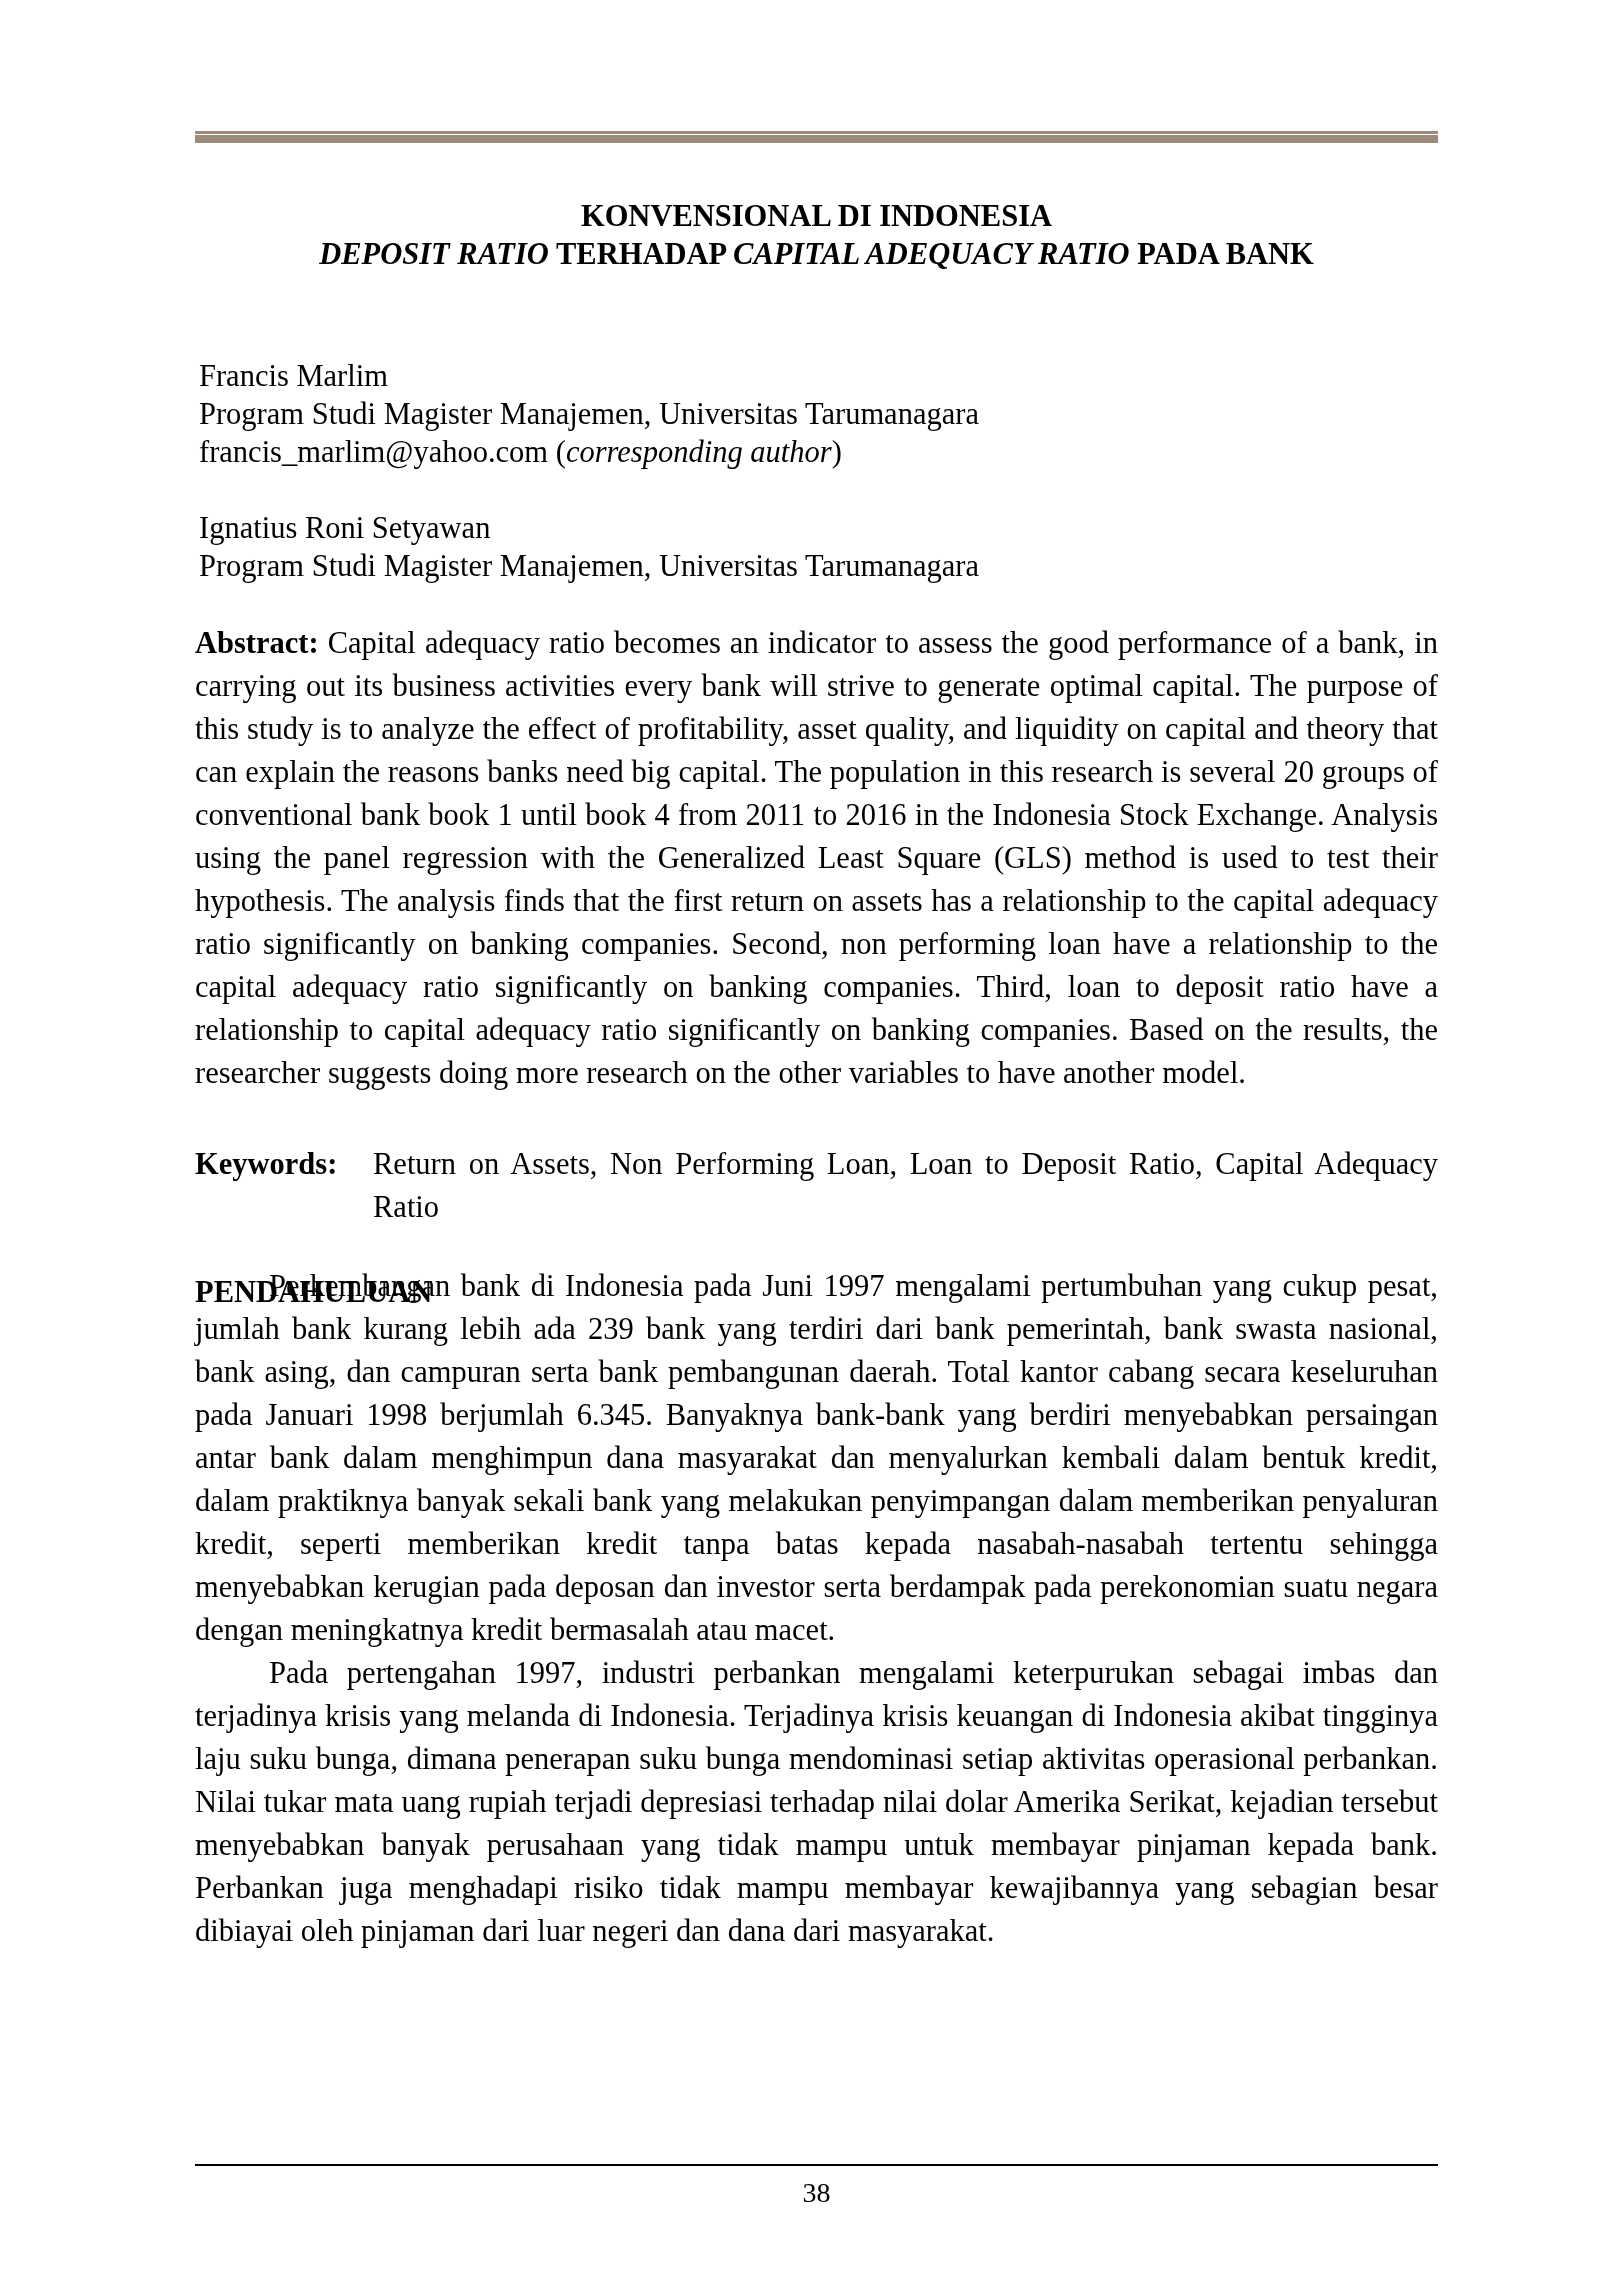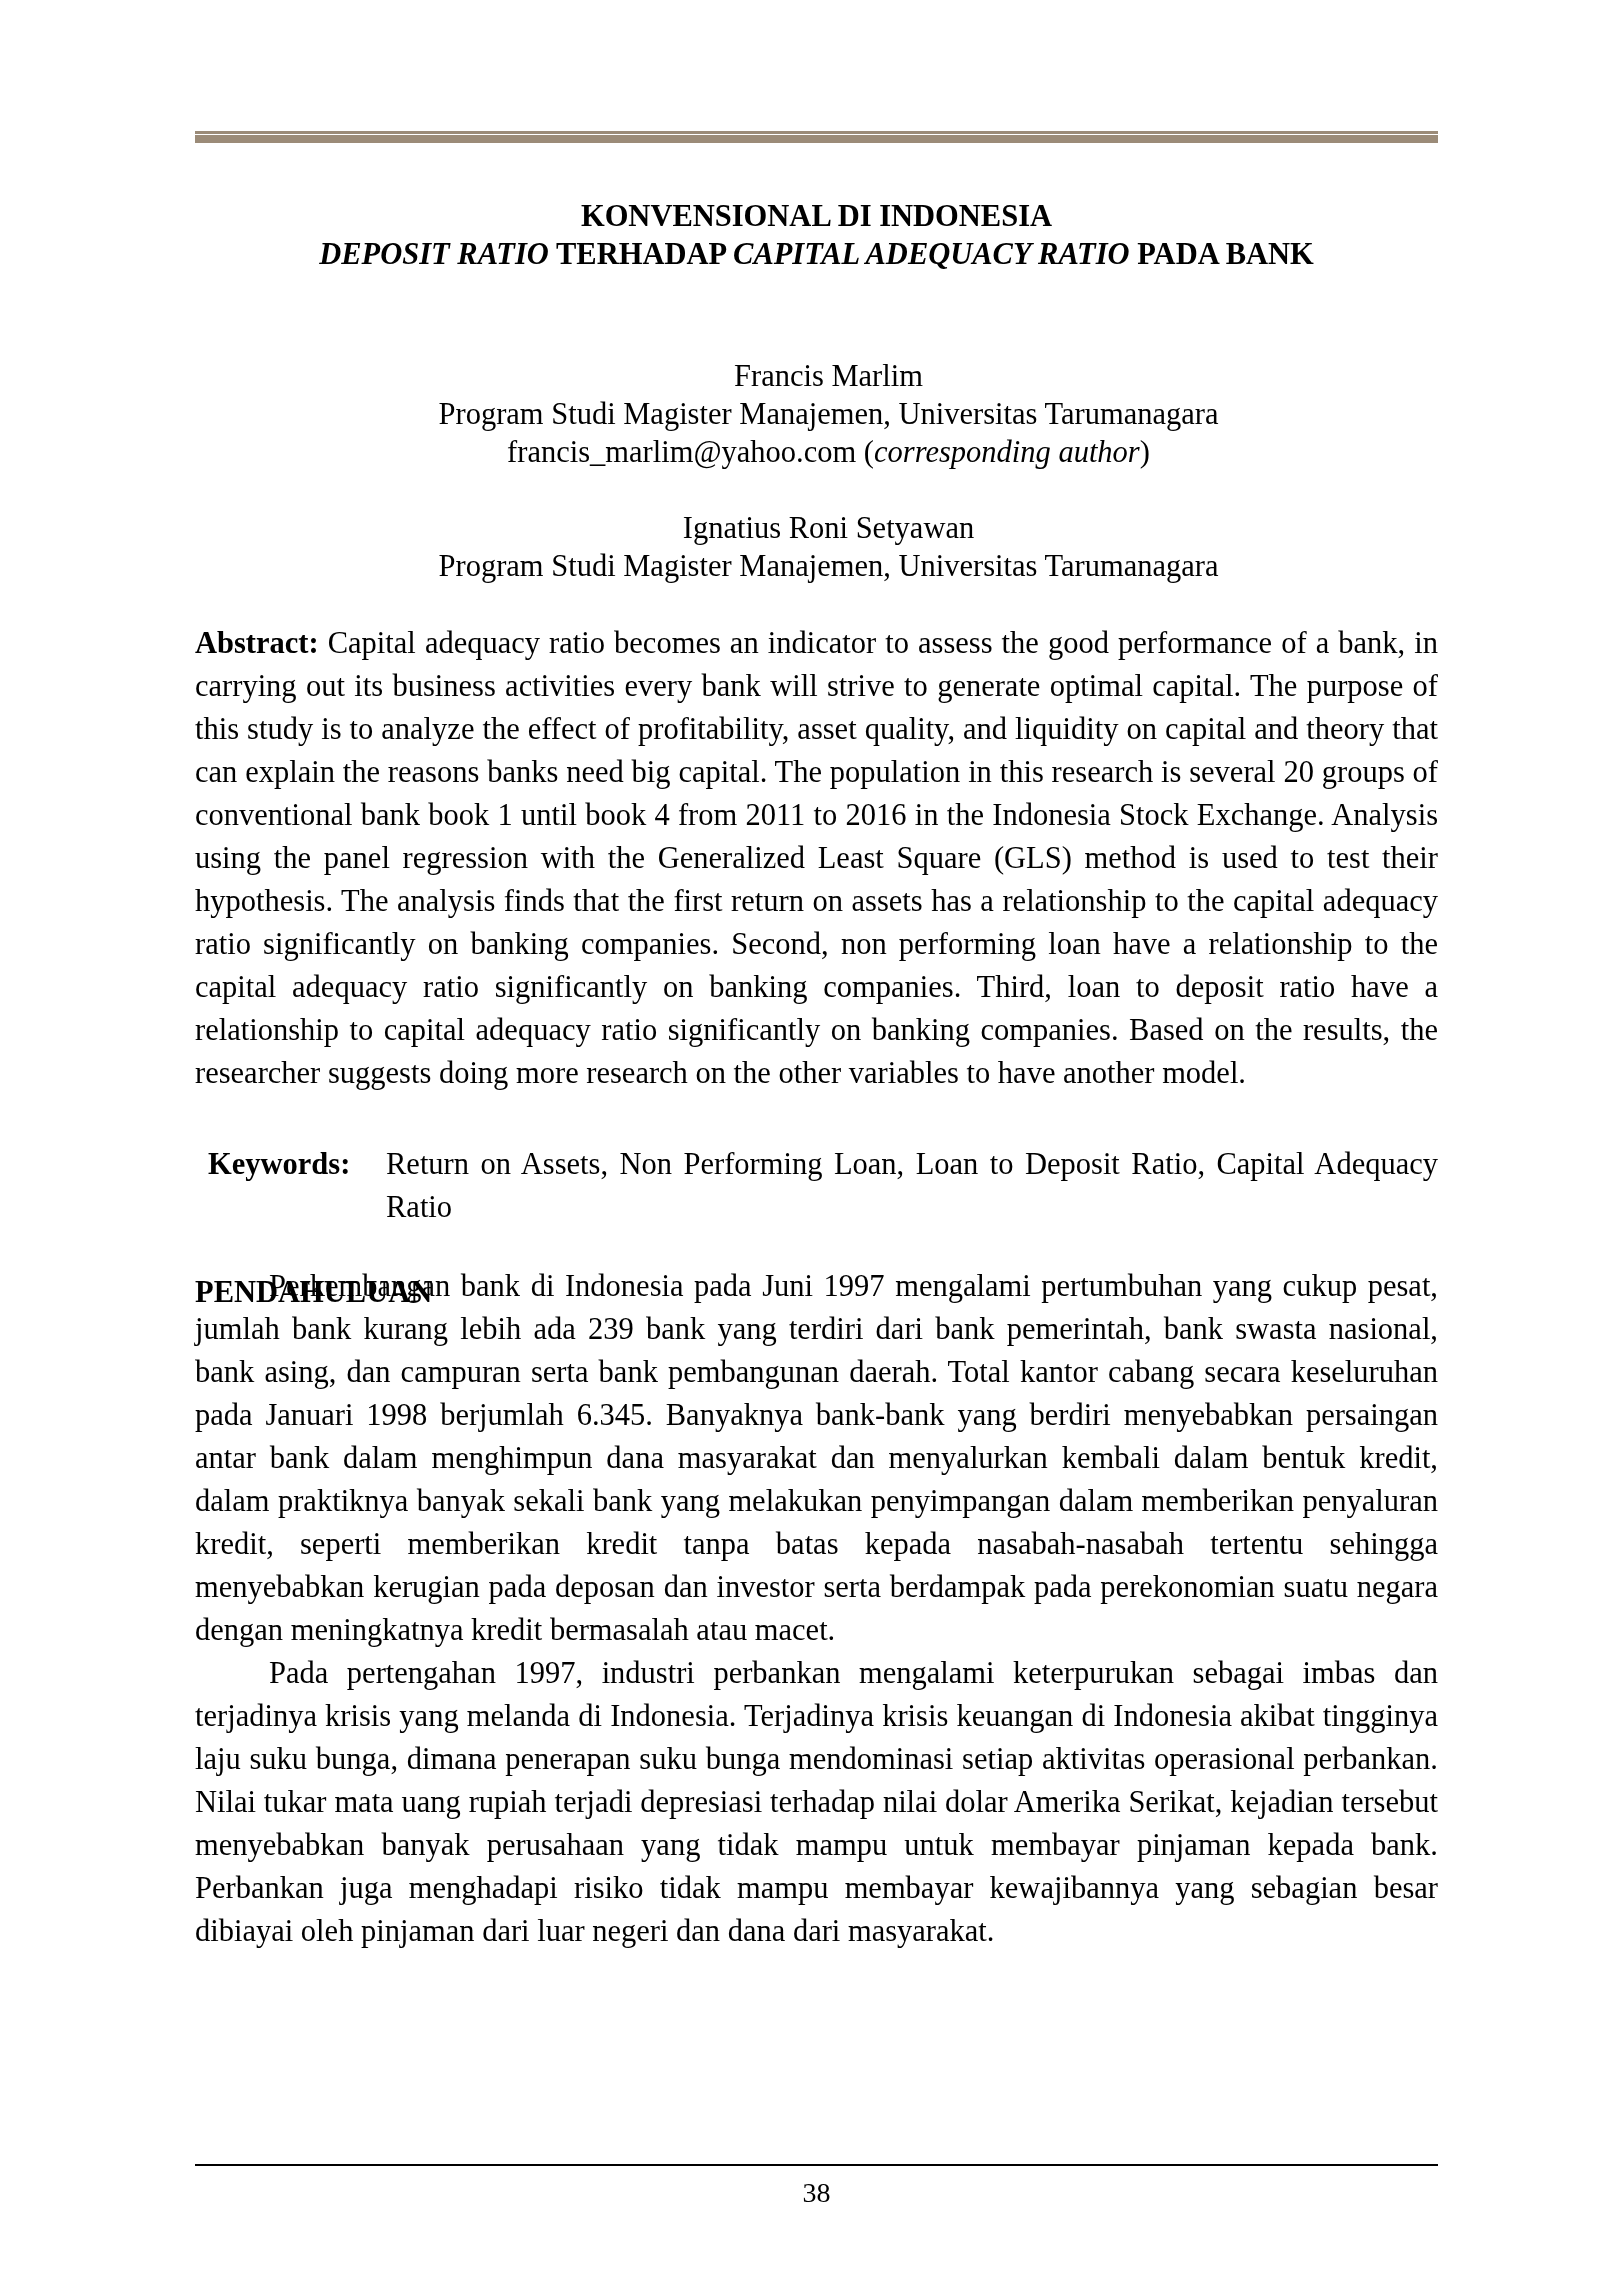--- a/index.html
+++ b/index.html
@@ -4,29 +4,29 @@
 <style>
   html, body { margin: 0; padding: 0; background: #ffffff; }
   body { width: 1623px; height: 2295px; position: relative; overflow: hidden;
          font-family: "Liberation Serif", "DejaVu Serif", serif; color: #000; }
   .page { position: absolute; left: 195px; top: 0; width: 1243px; }
   .rule-thin { position: absolute; top: 131px; left: 0; width: 1243px; height: 3.3px; background: #9b8b78; }
   .rule-thick { position: absolute; top: 135px; left: 0; width: 1243px; height: 7.6px; background: #9b8b78; }
   .title { position: absolute; top: 197px; left: 0; width: 1243px; text-align: center;
            font-weight: bold; font-size: 30.5px; line-height: 38px; }
   .title i { font-style: italic; }
-  .authors { position: absolute; top: 357px; left: 12px; width: 1243px; text-align: center;
+  .authors { position: absolute; top: 357px; left: 4px; width: 1243px; 
              font-size: 30.5px; line-height: 38px; }
   .authors .gap { height: 38px; }
   .abstract { position: absolute; top: 622px; left: 0; width: 1243px; font-size: 30.5px;
               line-height: 43px; text-align: justify; }
   .abstract b { font-weight: bold; }
   .keywords { position: absolute; top: 1143px; left: 0; width: 1243px; font-size: 30.5px;
               line-height: 43px; display: flex; }
-  .keywords .kw-label { font-weight: bold; width: 178px; flex: none; margin-left: 13px; }
+  .keywords .kw-label { font-weight: bold; width: 178px; flex: none; }
   .keywords .kw-text { flex: 1; text-align: justify; }
   .section-head { position: absolute; top: 1273px; left: 0; font-weight: bold; font-size: 30.5px; line-height: 38px; }
   .body-text { position: absolute; top: 1265px; left: 0; width: 1243px; font-size: 30.5px;
                line-height: 43px; text-align: justify; }
   .body-text p { margin: 0; text-indent: 74px; }
   .footer-rule { position: absolute; top: 2164px; left: 0; width: 1243px; height: 2.2px; background: #000; }
   .page-num { position: absolute; top: 2176px; left: 0; width: 1243px; text-align: center;
               font-size: 28px; line-height: 33px; }
 </style>
 </head>

